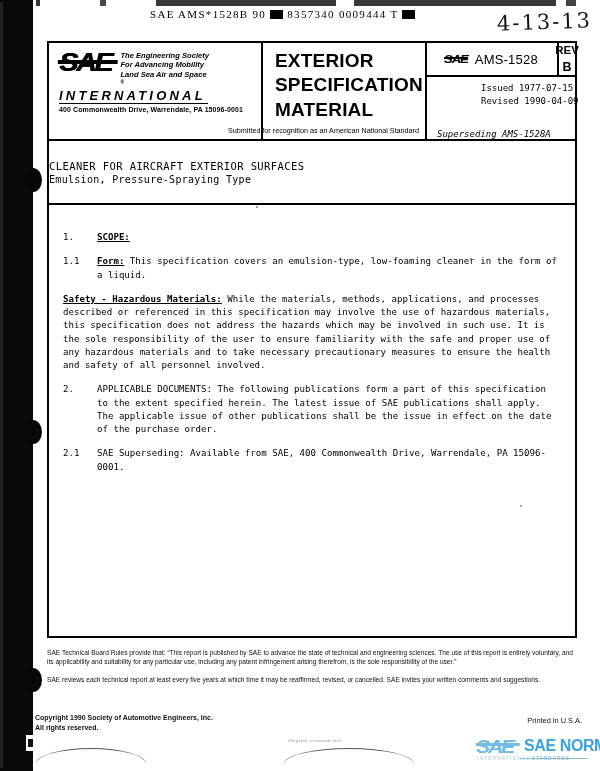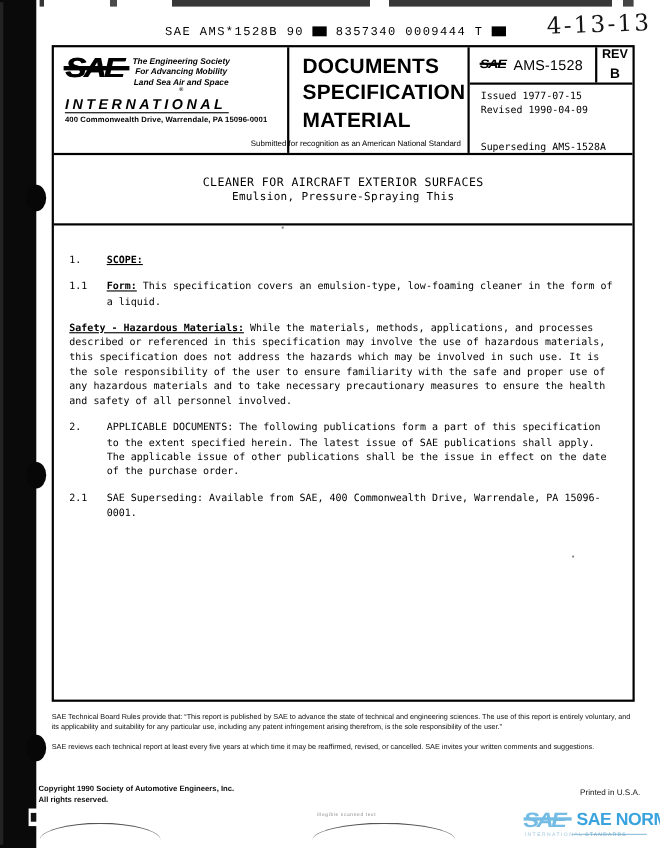--- a/index.html
+++ b/index.html
@@ -37,22 +37,22 @@
   #top-smudge{
     position:absolute;left:36px;top:0;width:540px;height:6px;
     background:linear-gradient(90deg,#111 0 4px,transparent 4px 64px,#2a2a2a 64px 70px,
       transparent 70px 120px,#151515 120px 300px,transparent 300px 318px,#151515 318px 520px,
       transparent 520px 530px,#222 530px 540px);
     opacity:.85;
   }
 
   
   #barcode-line{
-    position:absolute;left:150px;top:24px;width:300px;height:16px;
-    font-family:Liberation Mono, monospace;
+    position:absolute;left:150px;top:8px;width:300px;height:16px;
+    font-family:Liberation Serif, serif;
     font-size:11px;letter-spacing:1.3px;white-space:nowrap;
     color:#000;
   }
   .blk{display:inline-block;width:13px;height:9px;background:#000;vertical-align:-1px;}
 
   
   #handwritten-date{
     position:absolute;left:497px;top:10px;
     font-family:"DejaVu Serif", serif;
     font-size:21px;letter-spacing:2px;
@@ -94,21 +94,21 @@
     text-shadow:0.6px 0 0 #000;
     position:relative;
   }
   .sae-mark:after{
     content:"";position:absolute;left:-1px;top:9px;width:52px;height:4px;background:#000;
   }
   #sae-tag{
     margin-left:16px;font-size:7.6px;font-weight:bold;font-style:italic;
     line-height:1.25;white-space:nowrap;color:#000;
   }
-  #sae-tag span{display:block;text-align:center;}
+  #sae-tag span{display:block;}
   #sae-tag .sup{font-size:5px;font-style:normal;vertical-align:2px;}
   #sae-intl{
     margin-top:1px;font-size:13px;font-weight:bold;font-style:italic;
     letter-spacing:3.2px;border-bottom:1.6px solid #000;display:inline-block;
     padding-bottom:0px;padding-right:2px;
   }
   #sae-addr{
     margin-top:2px;font-size:7px;font-weight:bold;letter-spacing:.1px;white-space:nowrap;
   }
   
@@ -129,36 +129,36 @@
     flex:1;display:flex;align-items:center;justify-content:center;gap:9px;
     border-right:2px solid #000;box-sizing:border-box;
   }
   .sae-mini{
     font-family:"Liberation Sans", sans-serif;font-weight:bold;font-style:italic;
     font-size:11px;letter-spacing:-1px;position:relative;transform:scaleX(1.2);
   }
   .sae-mini:after{content:"";position:absolute;left:0;top:4px;width:100%;height:2px;background:#000;}
   #doc-number{font-size:13px;font-weight:normal;letter-spacing:.2px;}
   #hdr-rev{
-    width:32px;display:flex;flex-direction:column;align-items:center;justify-content:center;
+    width:16px;display:flex;flex-direction:column;align-items:center;justify-content:center;
     box-sizing:border-box;
   }
   #rev-label{font-size:11.5px;font-weight:bold;line-height:1.35;}
   #rev-value{font-size:12.5px;font-weight:bold;line-height:1.35;}
   #hdr-dates{
     flex:1;padding:5px 0 0 10px;box-sizing:border-box;
     font-family:"DejaVu Sans Mono", monospace;font-size:9px;line-height:1.45;
   }
-  #hdr-dates .dline{white-space:nowrap;}
-  #superseding{margin-top:20px;white-space:nowrap;}
+  #hdr-dates .dline{white-space:nowrap;margin-left:44px;}
+  #superseding{margin-top:20px;white-space:nowrap;font-style:italic;}
 
   
   #title-block{
     border-bottom:2px solid #000;height:62px;
-    display:flex;flex-direction:column;align-items:center;justify-content:center;
+    display:flex;flex-direction:column;align-items:flex-start;justify-content:center;
     font-family:"DejaVu Sans Mono", monospace;
   }
   #doc-title{font-size:10.5px;letter-spacing:.4px;white-space:nowrap;}
   #doc-subtitle{font-size:10px;letter-spacing:.3px;margin-top:2px;white-space:nowrap;}
 
   
   #body-area{
     padding:26px 18px 0 14px;
     font-family:"DejaVu Sans Mono", monospace;
     font-size:9.1px;line-height:1.46;
@@ -259,21 +259,21 @@
               </span>
           </div>
         </div>
         <div id="sae-intl">INTERNATIONAL</div>
         <div id="sae-addr">400 Commonwealth Drive, Warrendale, PA 15096-0001</div>
       </div>
     </div>
 
     <div id="hdr-mid">
       <div id="spec-title">
-        <span>DOCUMENTS</span>
+        <span>EXTERIOR</span>
         <span>SPECIFICATION</span>
         <span>MATERIAL</span>
       </div>
       <div id="submitted">Submitted for recognition as an American National Standard</div>
     </div>
 
     <div id="hdr-right">
       <div id="hdr-id-row">
         <div id="hdr-id">
           <span class="sae-mini">SAE</span>
@@ -287,21 +287,21 @@
       <div id="hdr-dates">
         <div class="dline">Issued    1977-07-15</div>
         <div class="dline">Revised  1990-04-09</div>
         <div id="superseding">Superseding AMS-1528A</div>
       </div>
     </div>
   </div>
 
   <div id="title-block">
     <div id="doc-title">CLEANER FOR AIRCRAFT EXTERIOR SURFACES</div>
-    <div id="doc-subtitle">Emulsion, Pressure-Spraying This</div>
+    <div id="doc-subtitle">Emulsion, Pressure-Spraying Type</div>
   </div>
 
   <div id="body-area">
       <div class="clause">
         <div class="clause-num">1.</div>
         <div class="clause-txt"><span class="u">SCOPE:</span><span></span></div>
       </div>
       <div class="clause">
         <div class="clause-num">1.1</div>
         <div class="clause-txt"><span class="u">Form:</span><span>  This specification covers an emulsion-type, low-foaming cleaner in the form of a liquid.</span></div>

